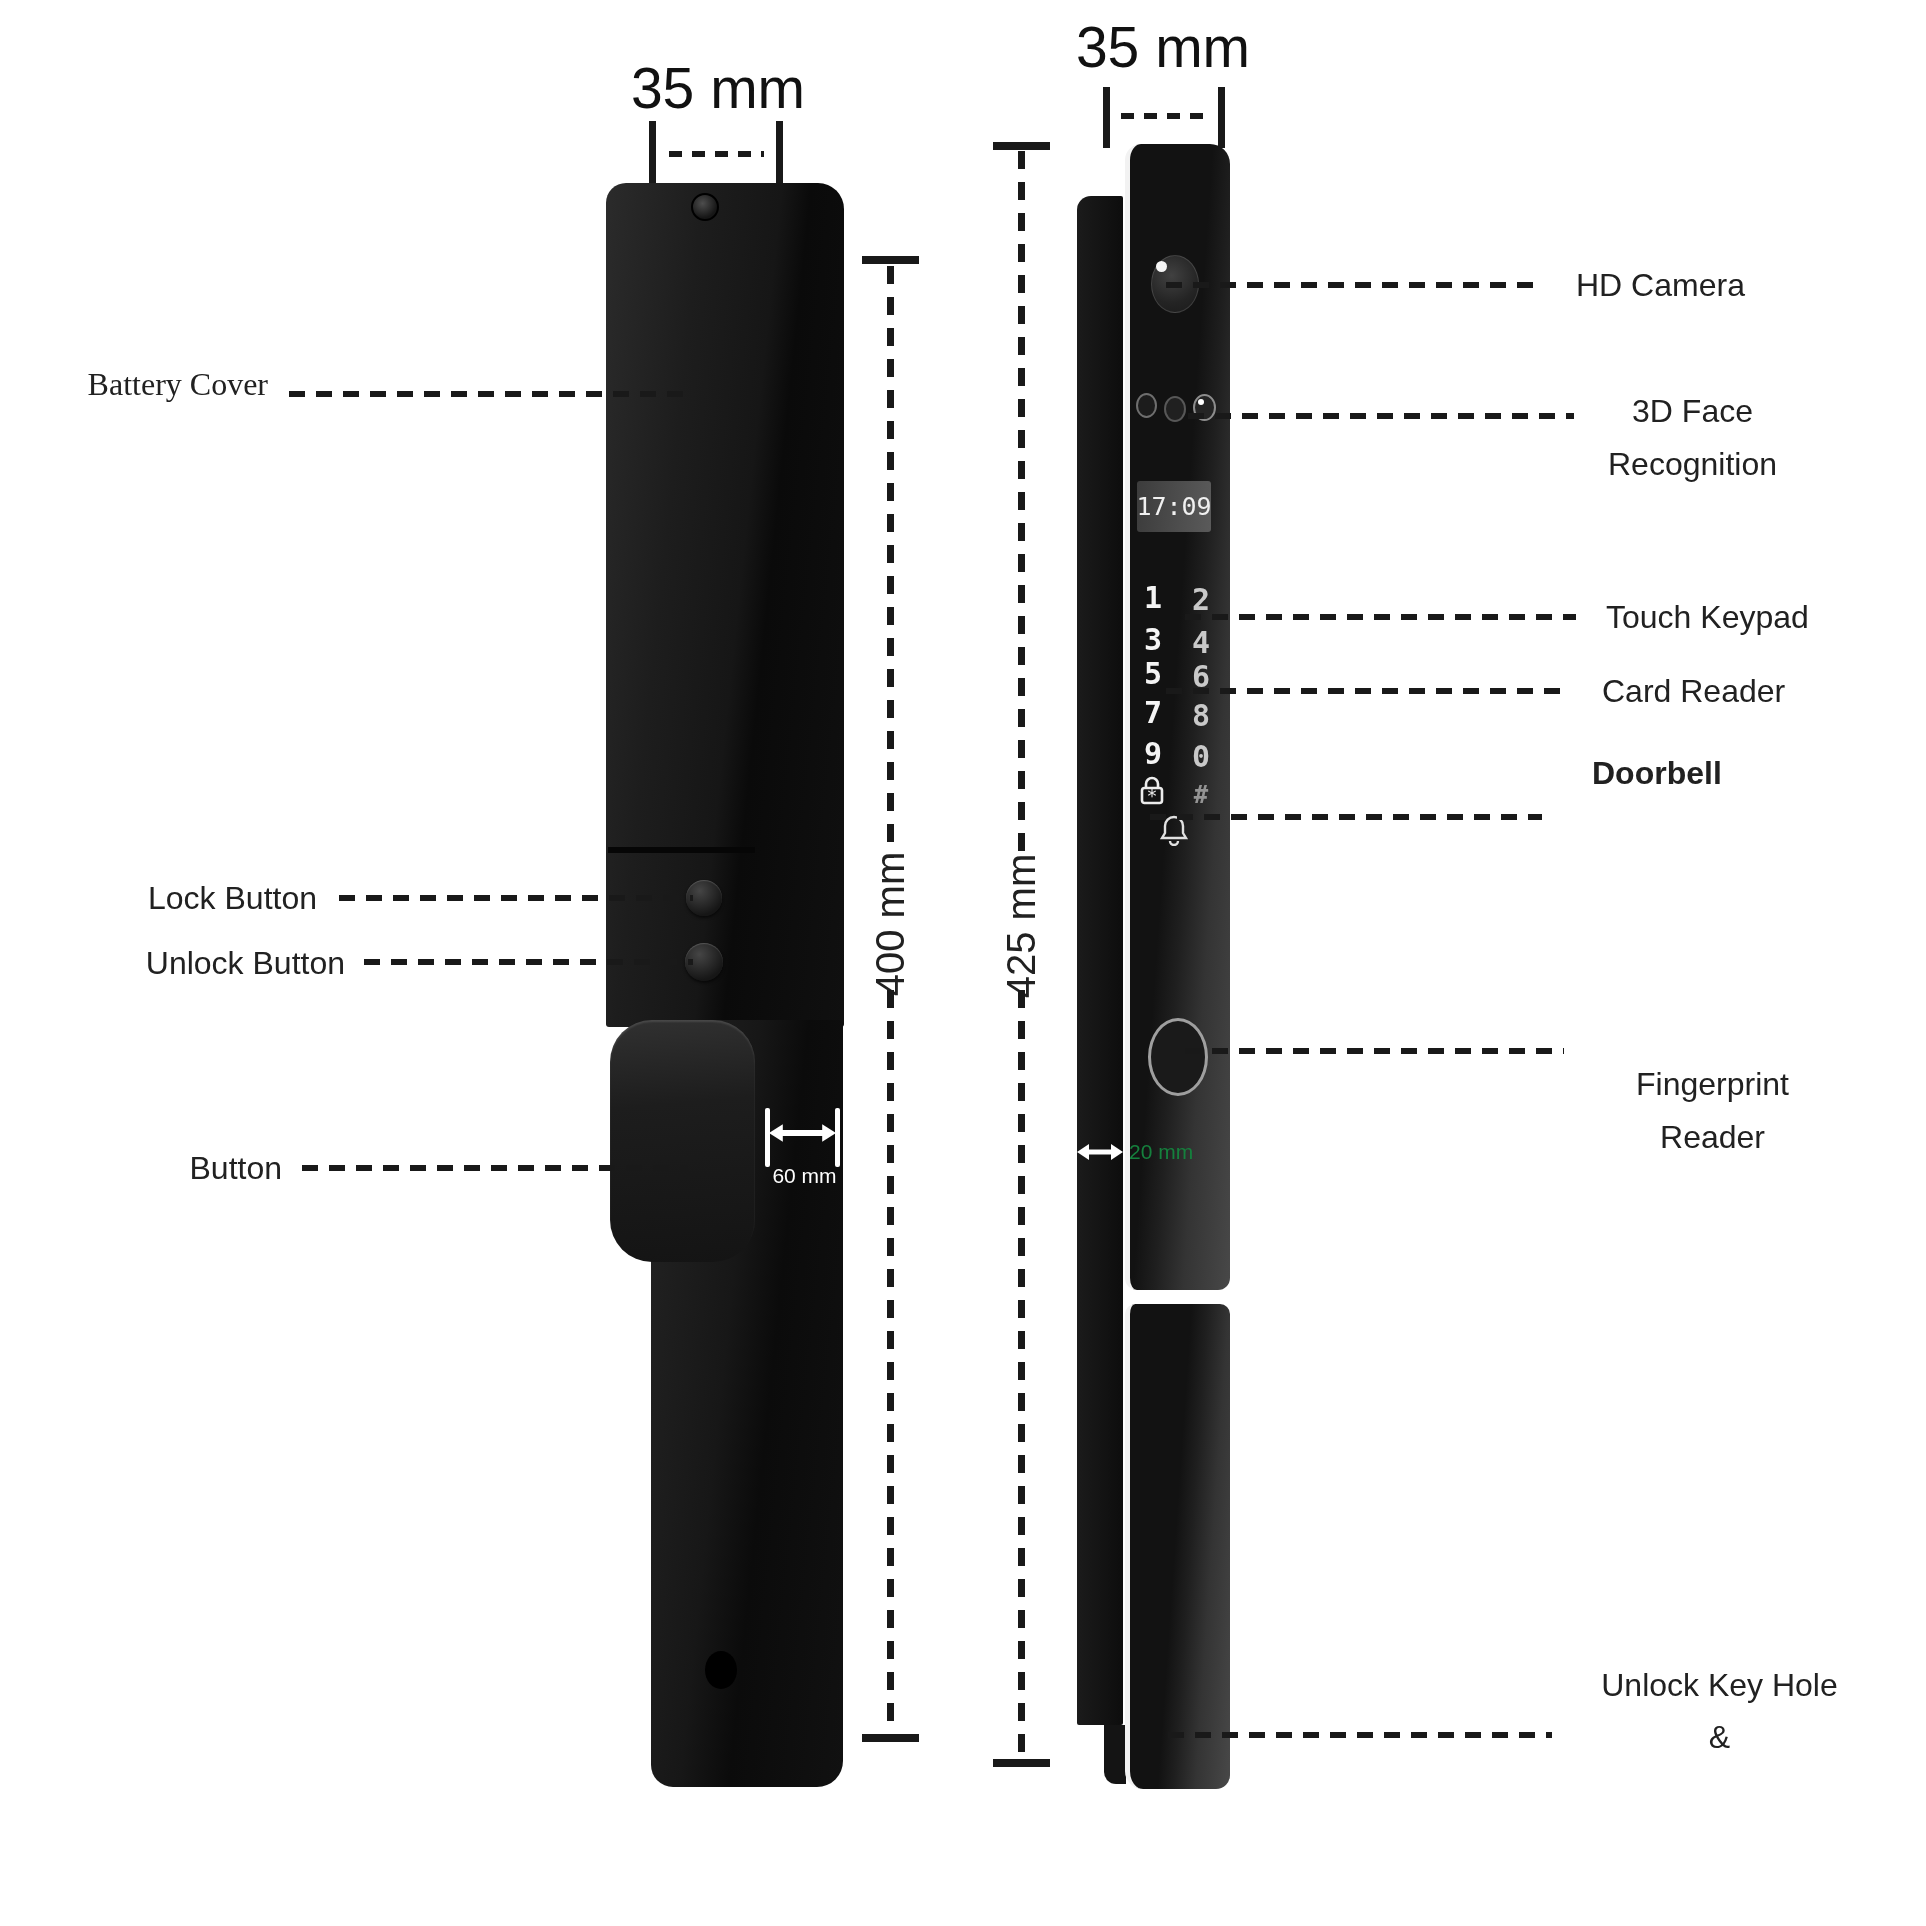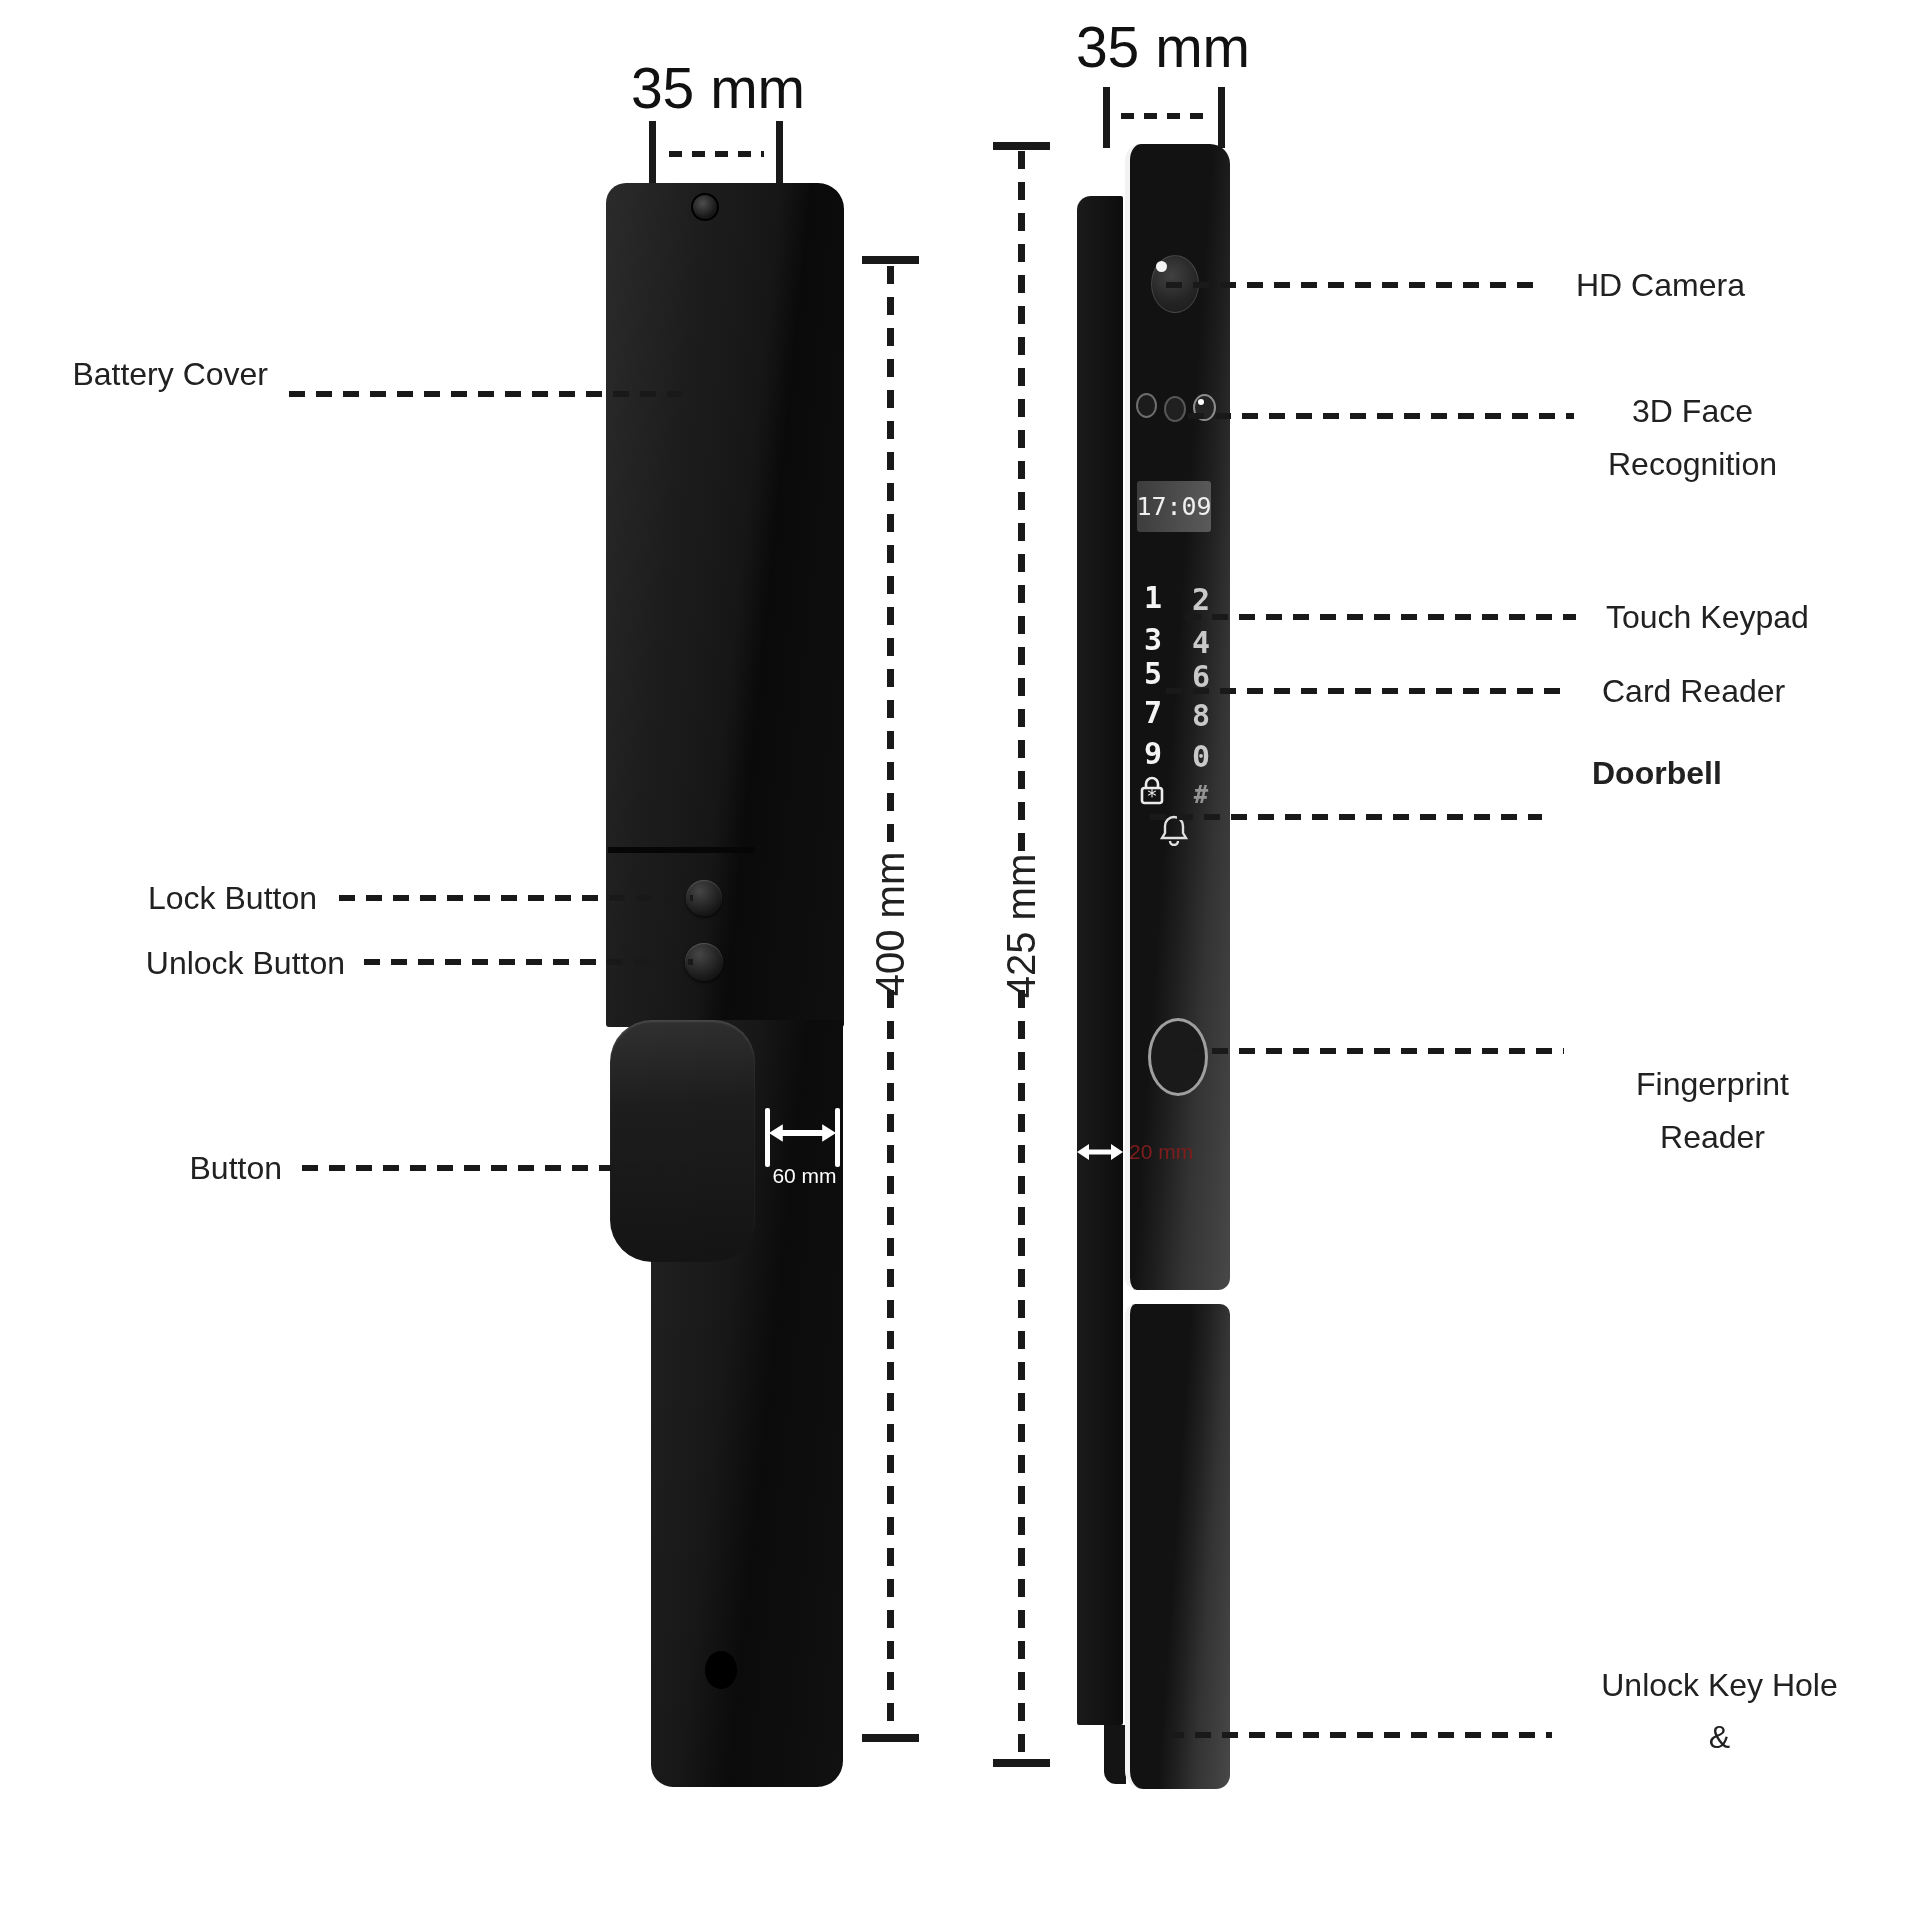--- a/index.html
+++ b/index.html
@@ -131,23 +131,23 @@
 
   <div class="abs circle" style="left:1148px;top:1018px;width:54px;height:72px;
        border:3px solid #9f9f9f;background:#1a1a1a;"></div>
 
   <div class="whitebar" style="left:1072px;top:1135px;height:36px;"></div>
   <svg class="abs" style="left:1077px;top:1141px;" width="46" height="22" viewBox="0 0 46 22">
     <line x1="8" y1="11" x2="38" y2="11" stroke="#fff" stroke-width="5"></line>
     <polygon points="0,11 12,3 12,19" fill="#fff"></polygon>
     <polygon points="46,11 34,3 34,19" fill="#fff"></polygon>
   </svg>
-  <div class="abs" style="left:1129px;top:1140px;width:89px;font-size:21px;color:#7f1d1d;">20 mm</div>
+  <div class="abs" style="left:1129px;top:1140px;width:89px;font-size:21px;color:#15803d;">20 mm</div>
 
-  <div class="label label-r" style="left:20px;top:350px;width:248px;">Battery Cover</div>
+  <div class="label label-r" style="left:20px;top:360px;width:248px;font-family:Liberation Serif, serif;">Battery Cover</div>
   <div class="hdash" style="left:289px;top:391px;width:398px;"></div>
 
   <div class="label label-r" style="left:69px;top:874px;width:248px;">Lock Button</div>
   <div class="hdash" style="left:339px;top:895px;width:354px;"></div>
 
   <div class="label label-r" style="left:48px;top:939px;width:297px;">Unlock Button</div>
   <div class="hdash" style="left:364px;top:959px;width:329px;"></div>
 
   <div class="label label-r" style="left:84px;top:1144px;width:198px;">Button</div>
   <div class="hdash" style="left:302px;top:1165px;width:386px;"></div>

